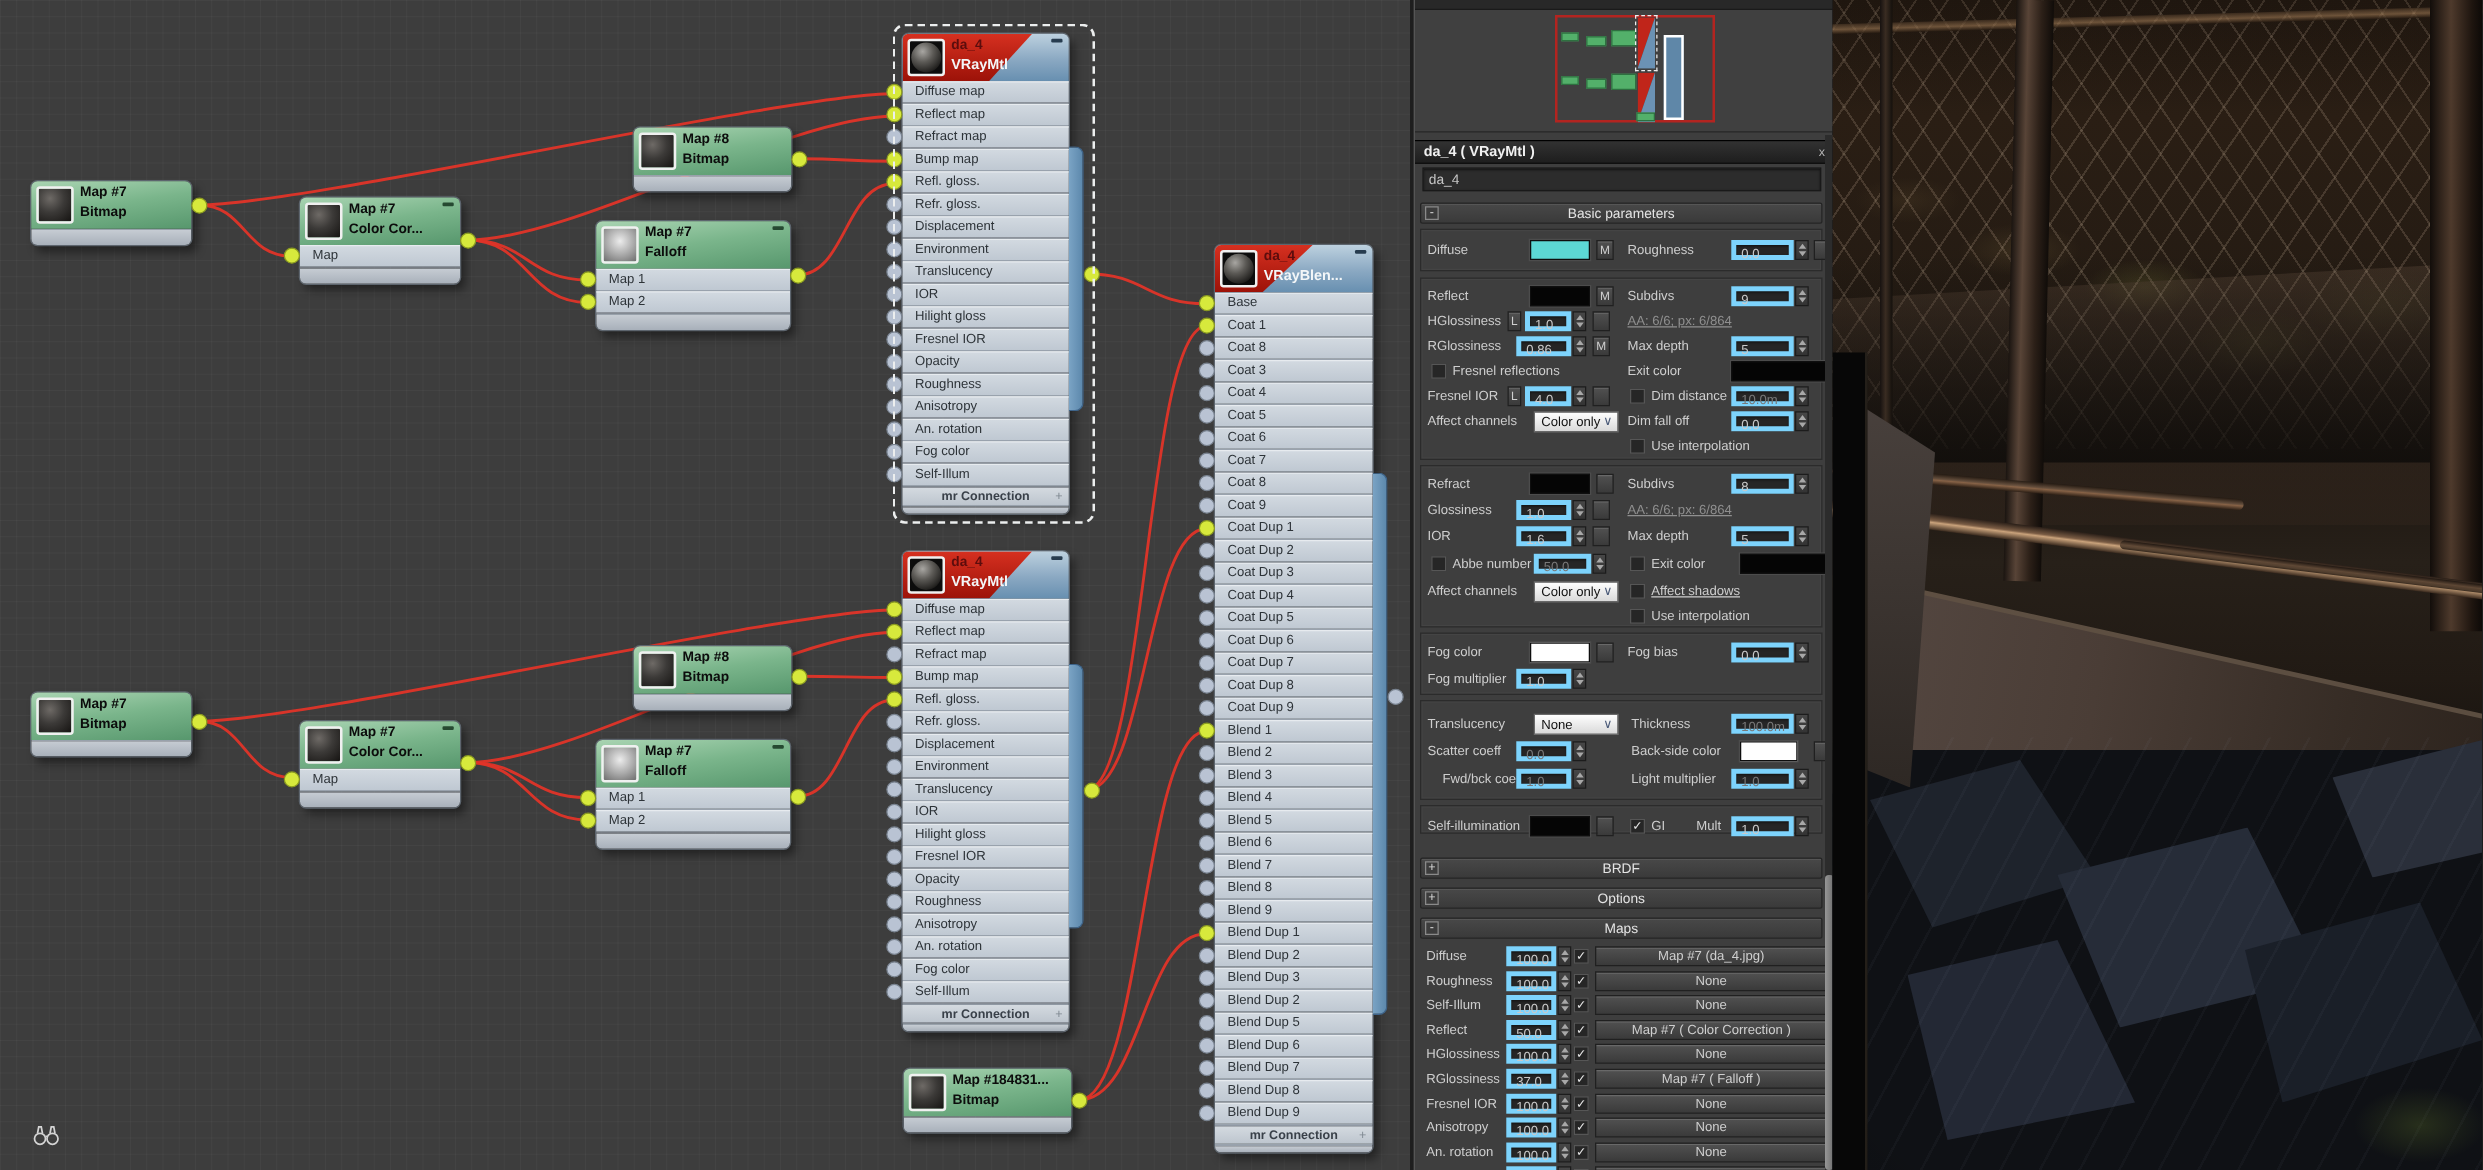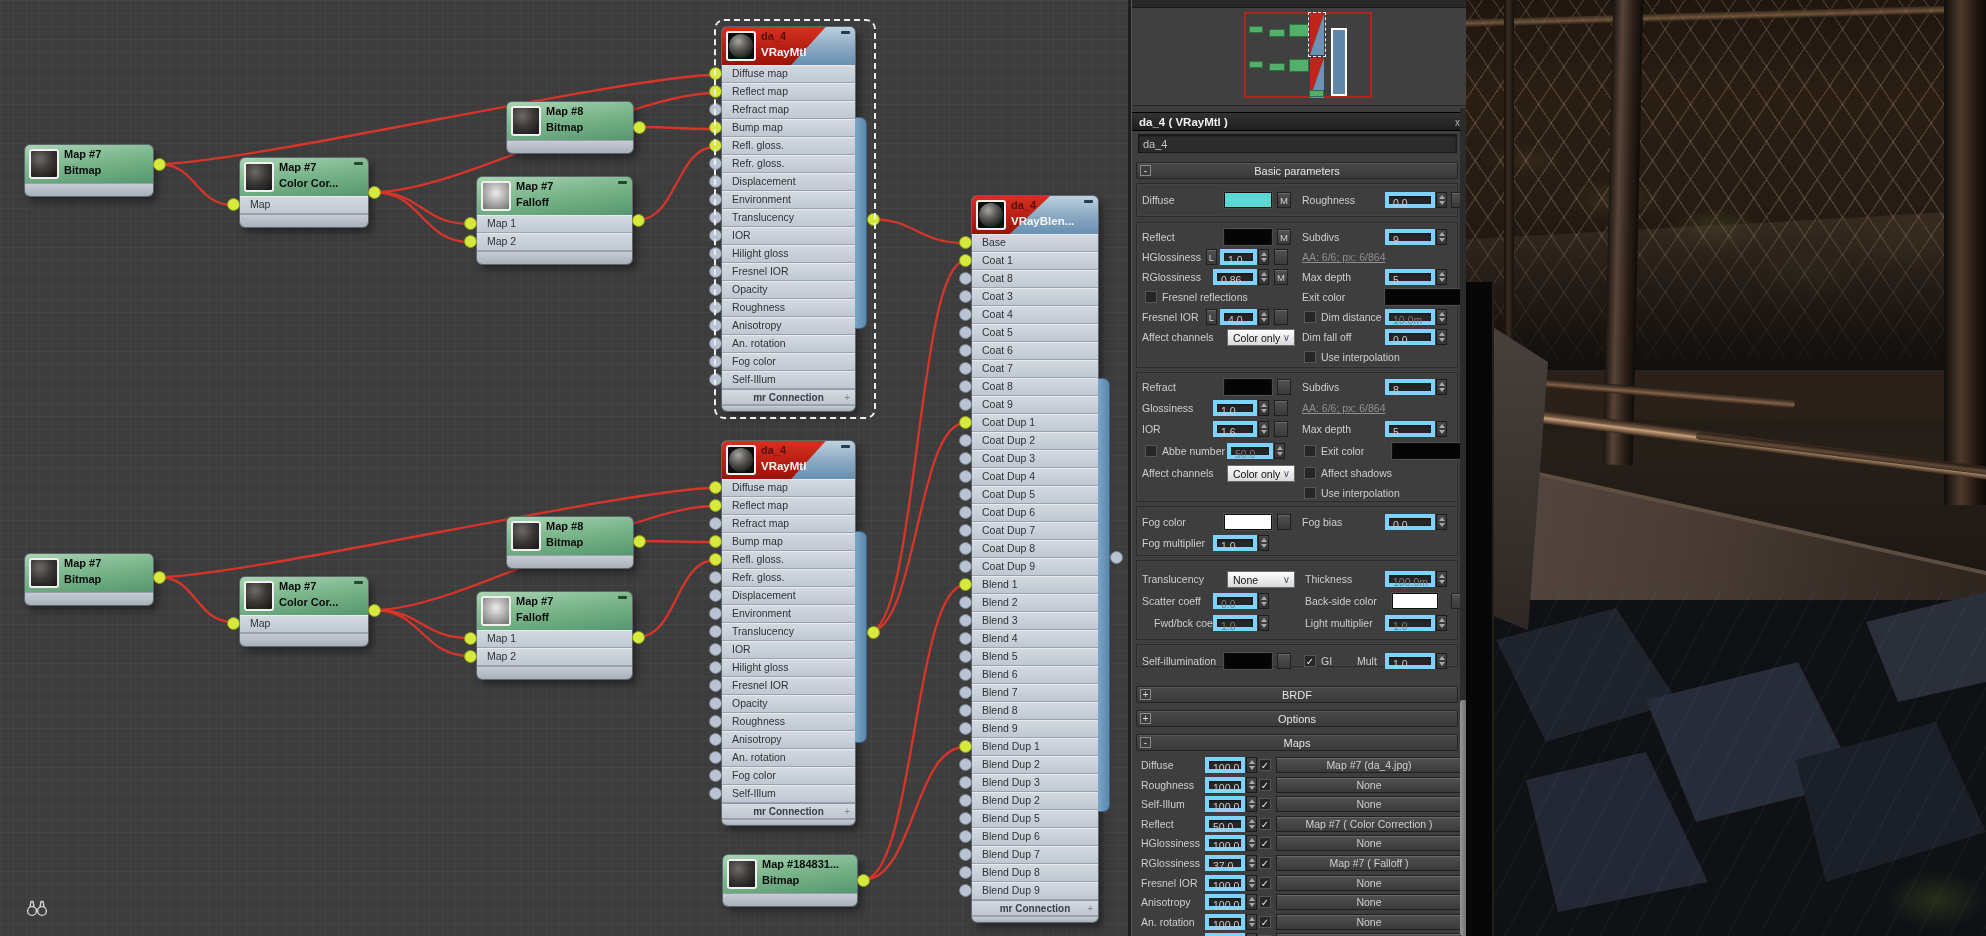--- a/index.html
+++ b/index.html
@@ -812,21 +812,21 @@
               <i class="dn"></i>
             </div>
             <div class="p-check" style="left: 167px;"></div>
             <div class="p-lab" style="left: 184px;">Exit color</div>
             <div class="p-swatch" style="left: 255px; width: 71px; background: rgb(5, 5, 5);"></div>
           </div>
           <div class="prow" style="top: 92px;">
             <div class="p-lab" style="left: 5px;">Affect channels</div>
             <div class="p-drop" style="left: 90px; width: 68px;">Color only<span class="chev">∨</span></div>
             <div class="p-check" style="left: 167px;"></div>
-            <div class="p-lab" style="left: 184px;">Affect shadows</div>
+            <div class="p-lab" style="left: 184px; text-decoration: underline;">Affect shadows</div>
           </div>
           <div class="prow" style="top: 112px;">
             <div class="p-check" style="left: 167px;"></div>
             <div class="p-lab" style="left: 184px;">Use interpolation</div>
           </div>
         </div>
         <div class="pgroup" style="top: 506px; height: 50px;">
           <div class="prow" style="top: 7px;">
             <div class="p-lab" style="left: 5px;">Fog color</div>
             <div class="p-swatch" style="left: 87px; width: 48px; background: rgb(255, 255, 255);"></div>

